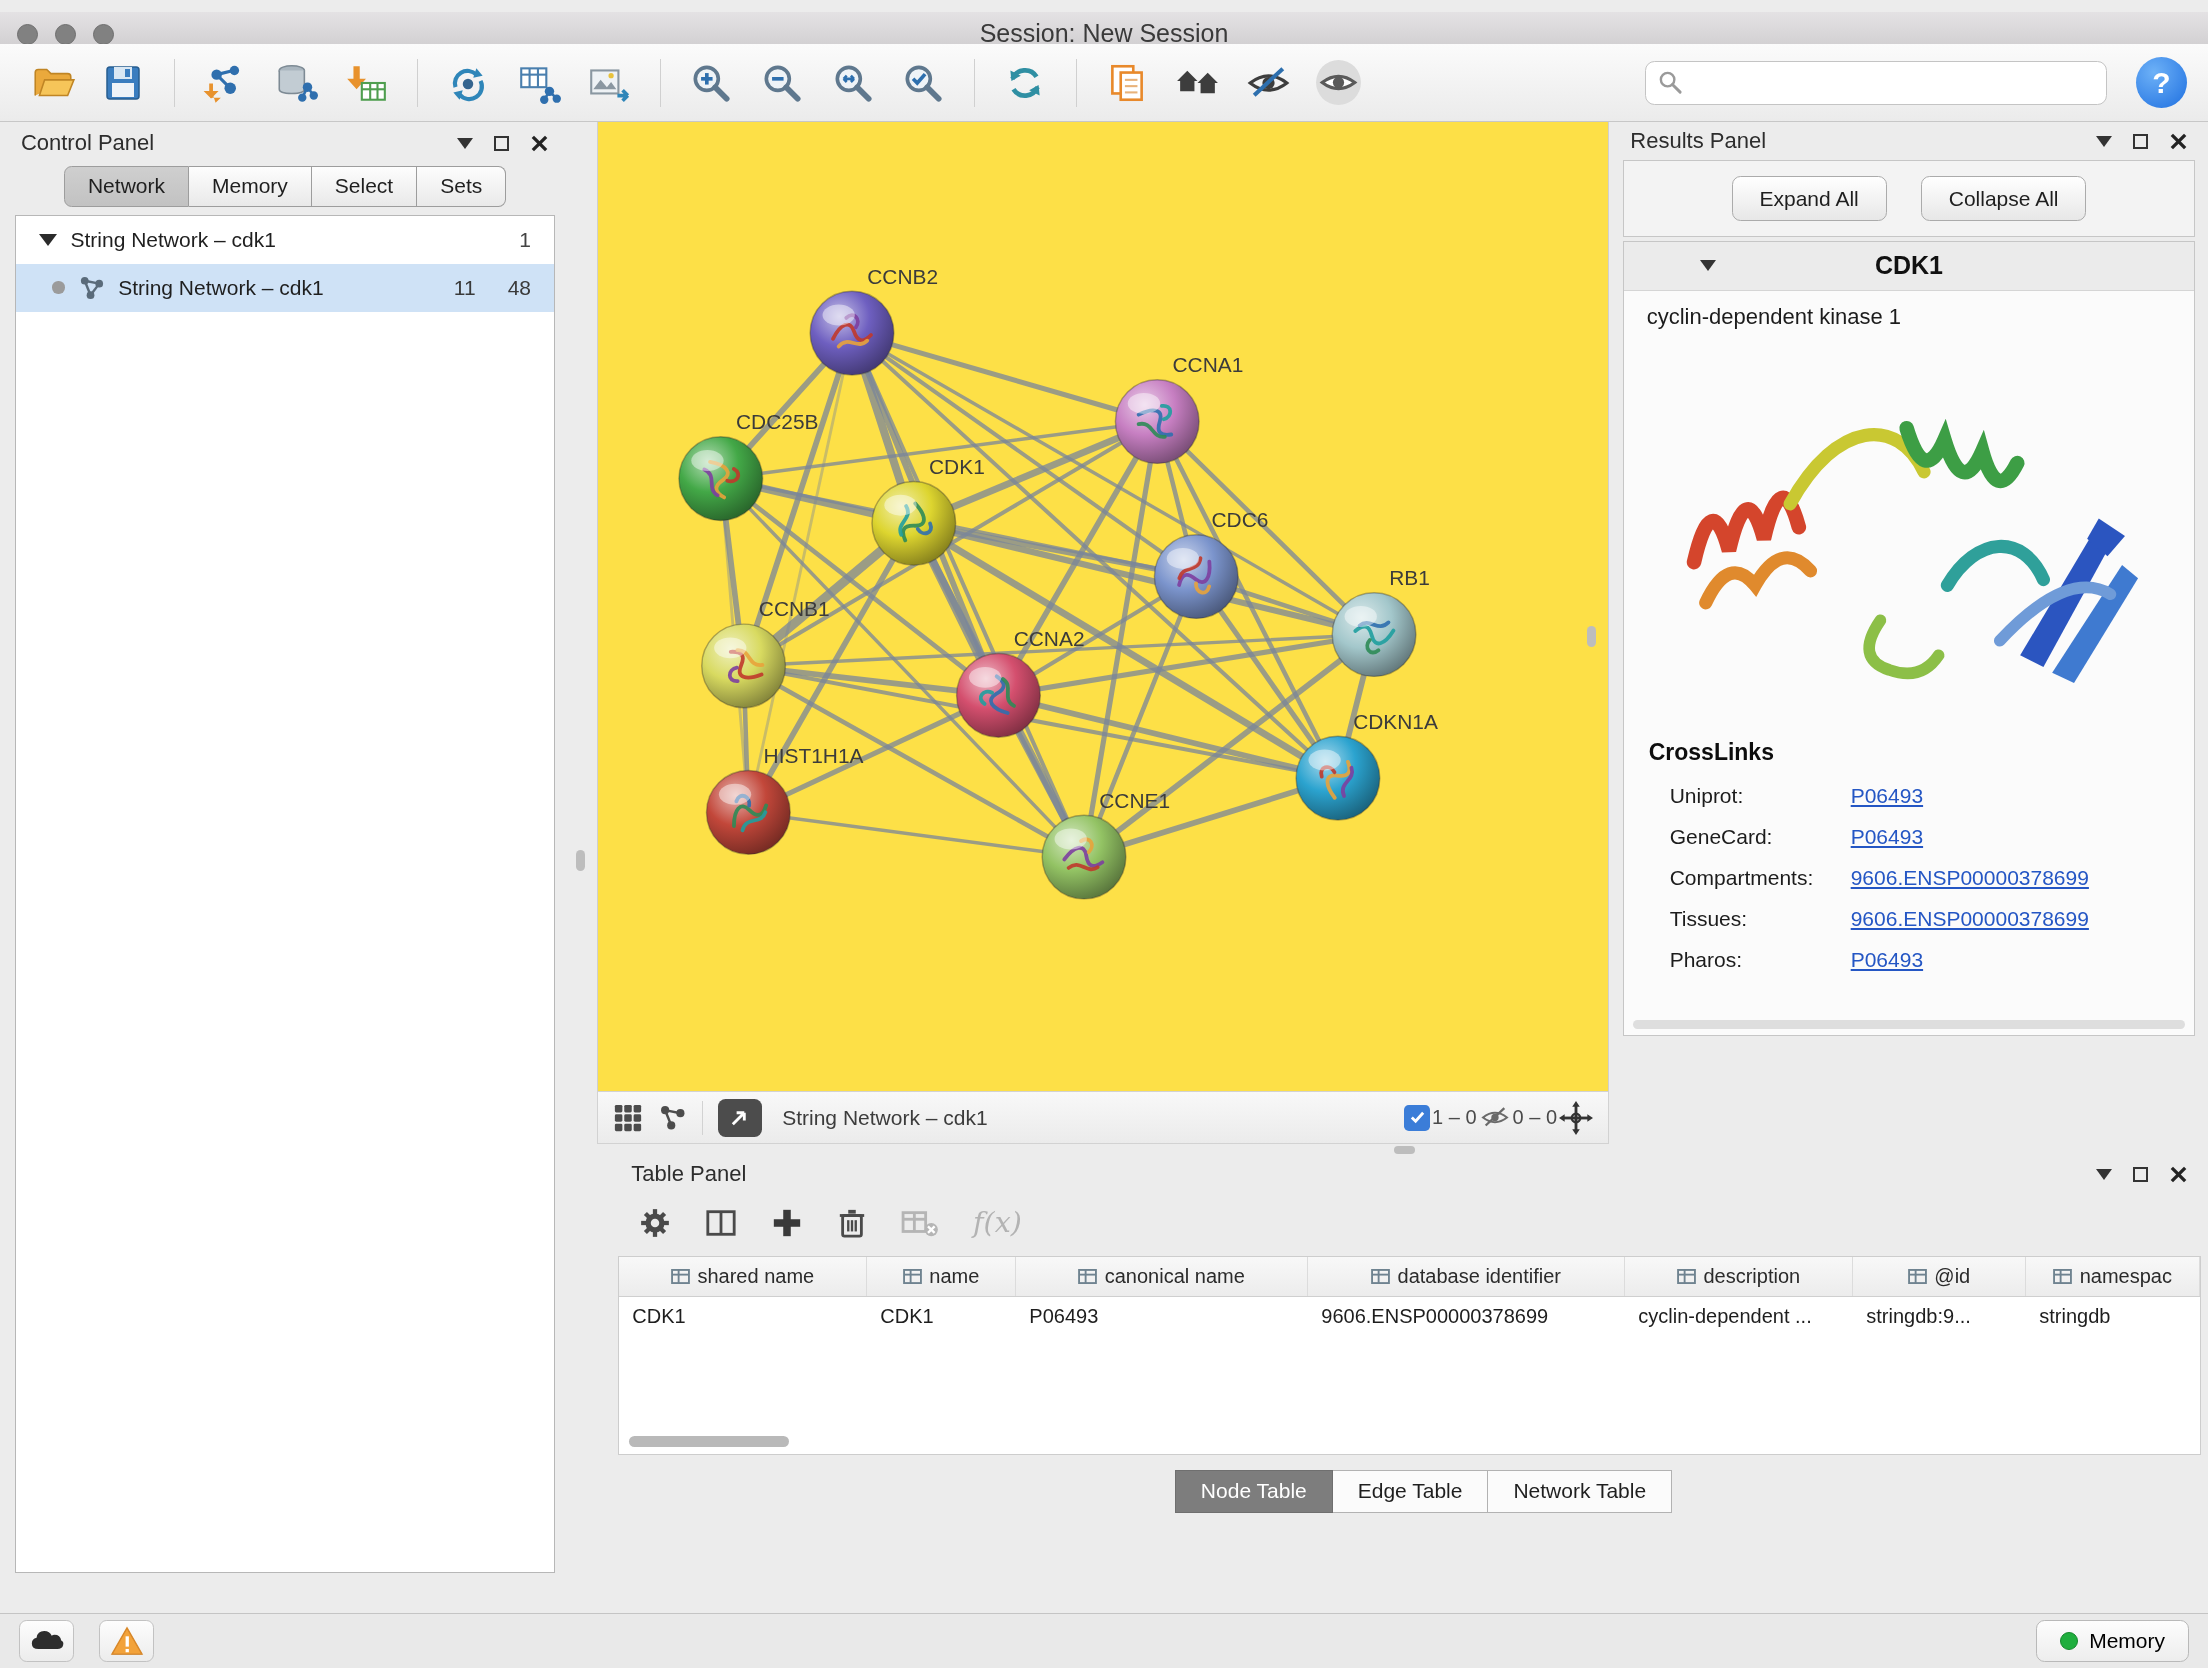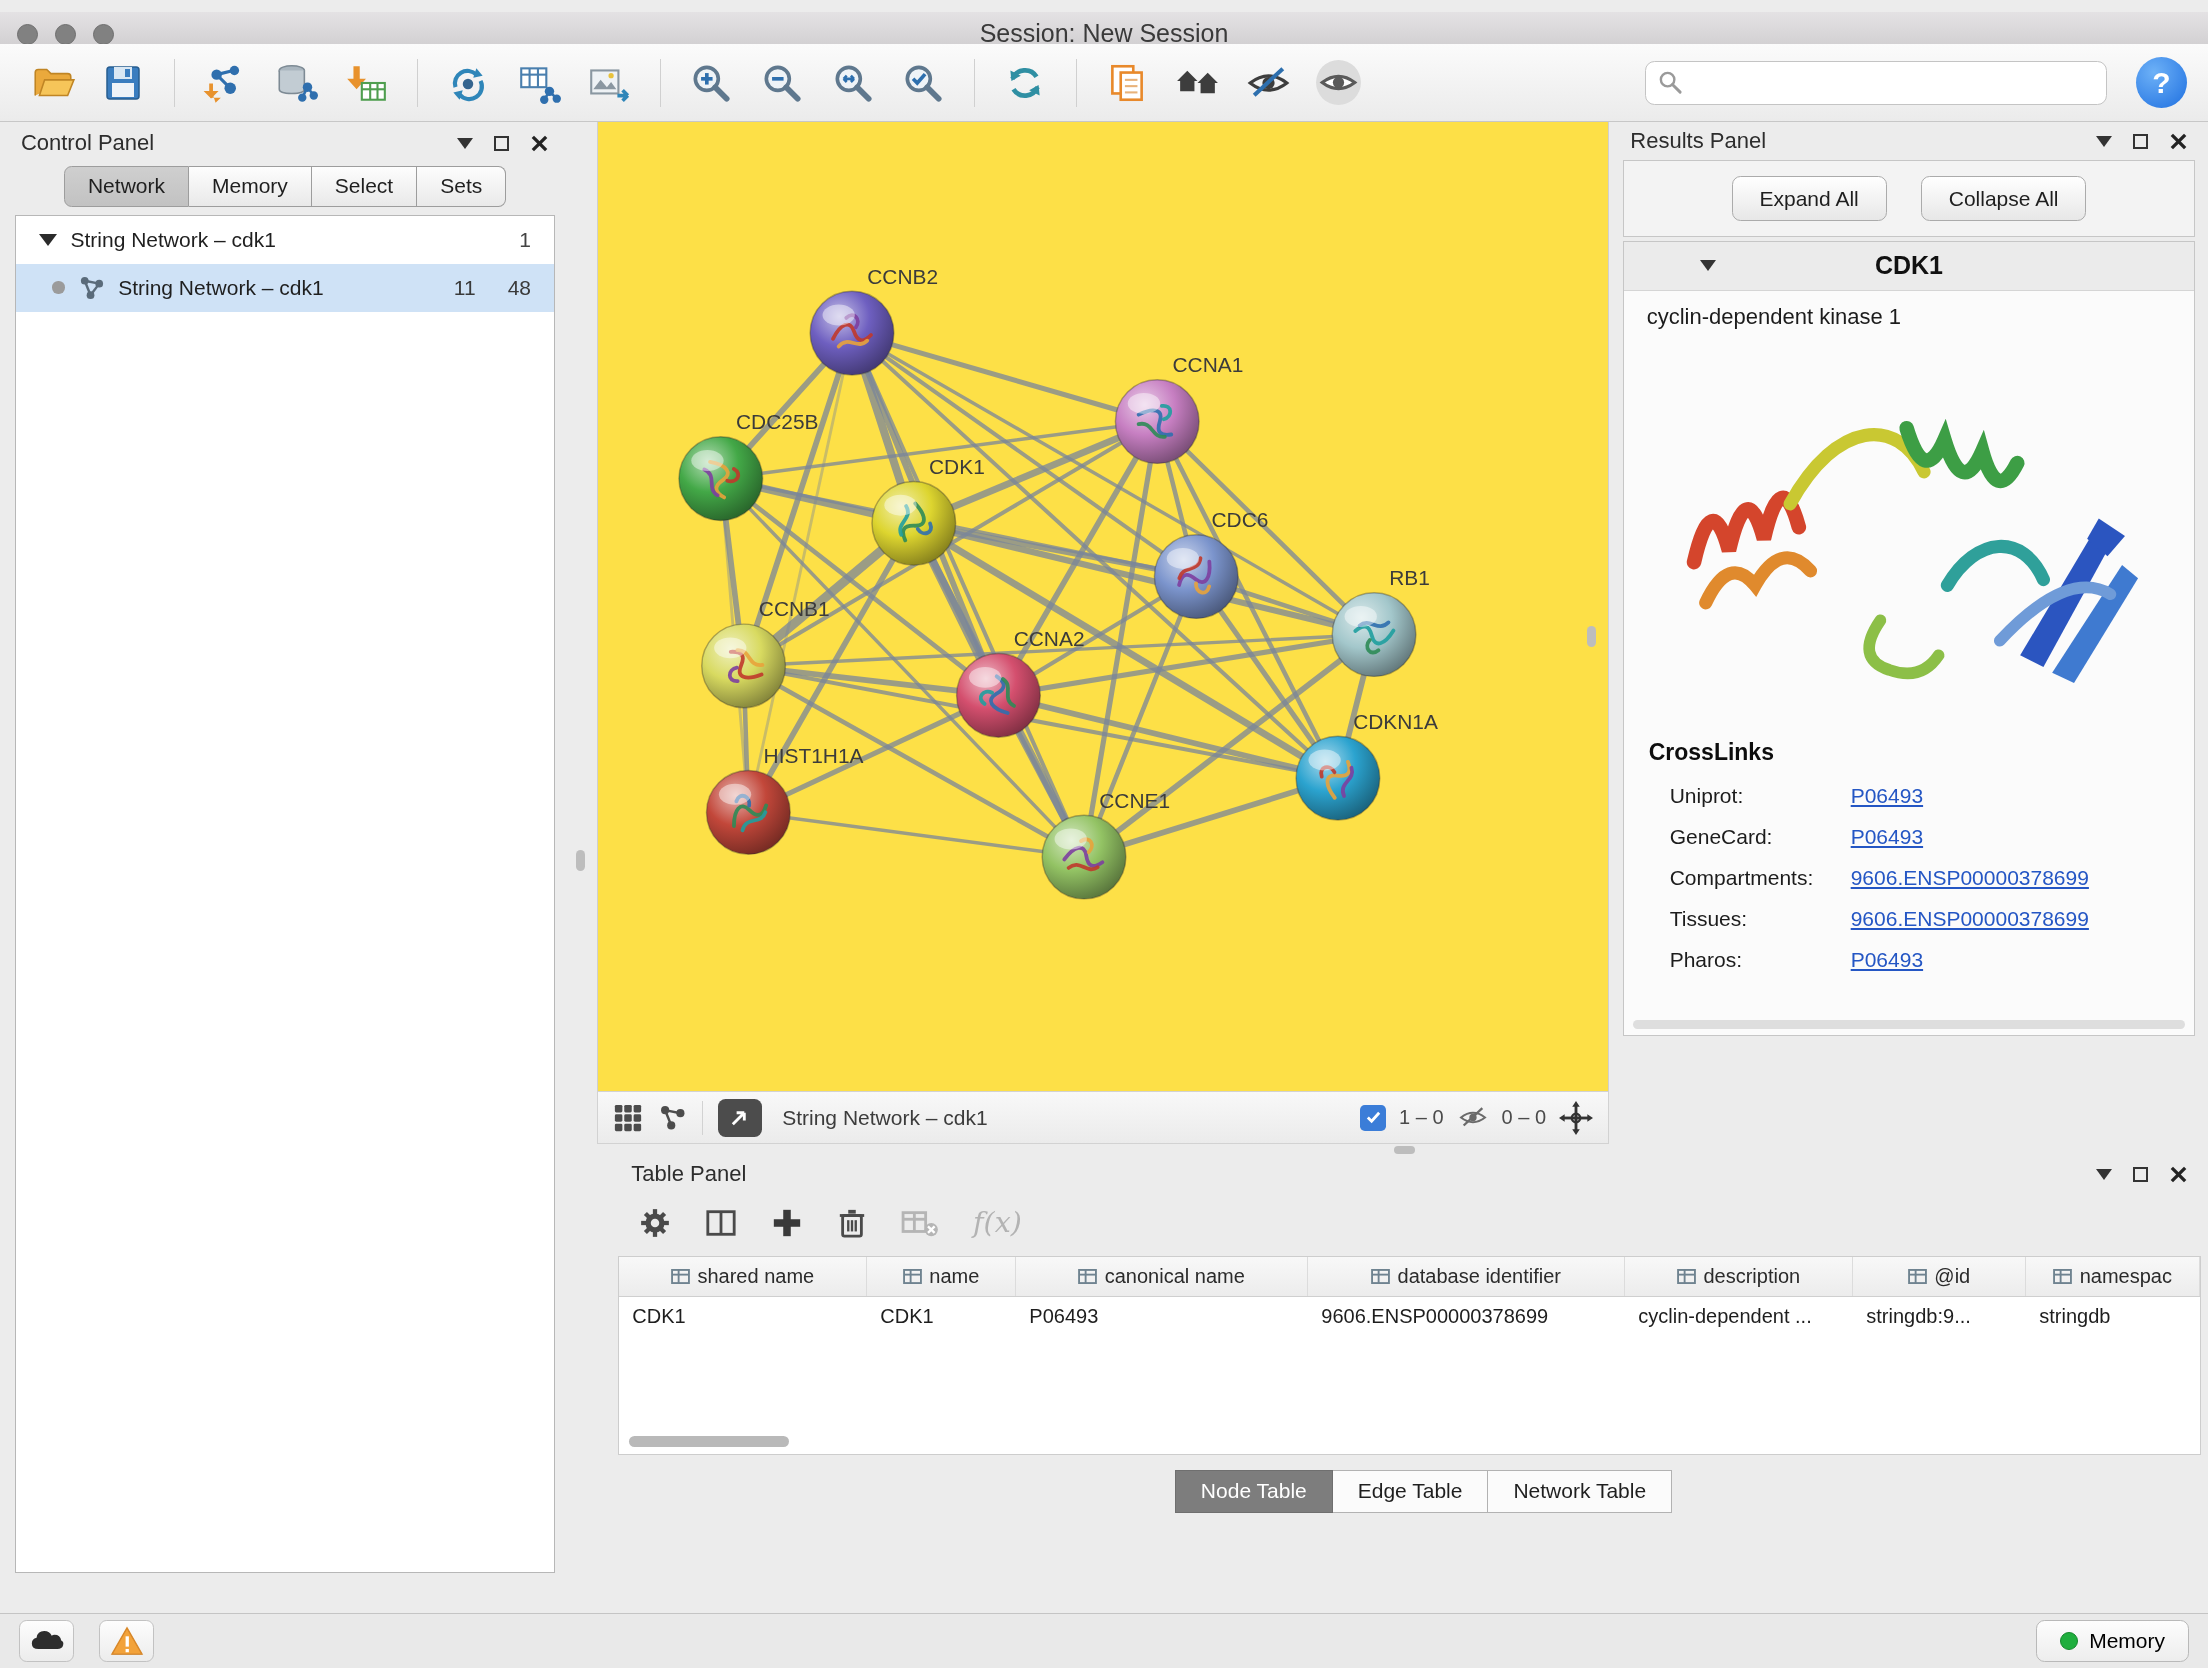--- a/index.html
+++ b/index.html
@@ -54,21 +54,21 @@
   .tree-tri { width:0; height:0; border-left:9.5px solid transparent; border-right:9.5px solid transparent; border-top:12.4px solid #2b2b2b; }
 
   
   .network-view { position:absolute; left:597px; top:122px; width:1012px; height:969px; background:#fde047;
     border-left:1px solid #cfcfcf; border-right:1px solid #cfcfcf; }
   .network-toolbar { position:absolute; left:597px; top:1091px; width:1012px; height:53px;
     background:linear-gradient(#f8f8f8,#ebebeb); border:1px solid #d2d2d2;
     display:flex; align-items:center; padding:0 15px; gap:15px; }
   .nt-name { font-size:21px; color:#3c3c3c; margin-left:5.7px; }
   .nt-sep { width:1px; height:34px; background:#d2d2d2; }
-  .nt-right { margin-left:auto; display:flex; align-items:center; gap:13px; }
+  .nt-right { margin-left:auto; display:flex; align-items:center; gap:2px; }
   .nt-count { font-size:20px; color:#4a4a4a; }
   .dark-btn { width:44px; height:38px; border-radius:7.6px; background:#4c4c4c; border:none; display:flex; align-items:center; justify-content:center; cursor:pointer; }
   .chk { width:26px; height:26px; border-radius:4.8px; background:#3b7dd8; display:flex; align-items:center; justify-content:center; }
 
   
   .results-panel { position:absolute; left:1617px; top:122px; width:584px; height:1022px; display:flex; flex-direction:column; }
   .rp-pill-row { display:flex; justify-content:center; margin:3.8px 0 9.5px; }
   .rp-pill { background:#8f8f8f; color:#fff; font-size:21px; padding:6.7px 28.5px; border-radius:8.6px; cursor:pointer; }
   .rp-buttons-box { margin:0 5.7px; border:1px solid #c6c6c6; background:#f3f3f3; padding:15px 9.5px; display:flex; justify-content:center; gap:34px; }
   .rp-btn { padding:9.5px 27px; border-radius:8.6px; border:1px solid #ababab; background:linear-gradient(#ffffff,#e7e7e7); font-size:21px; color:#1f1f1f; cursor:pointer; }

